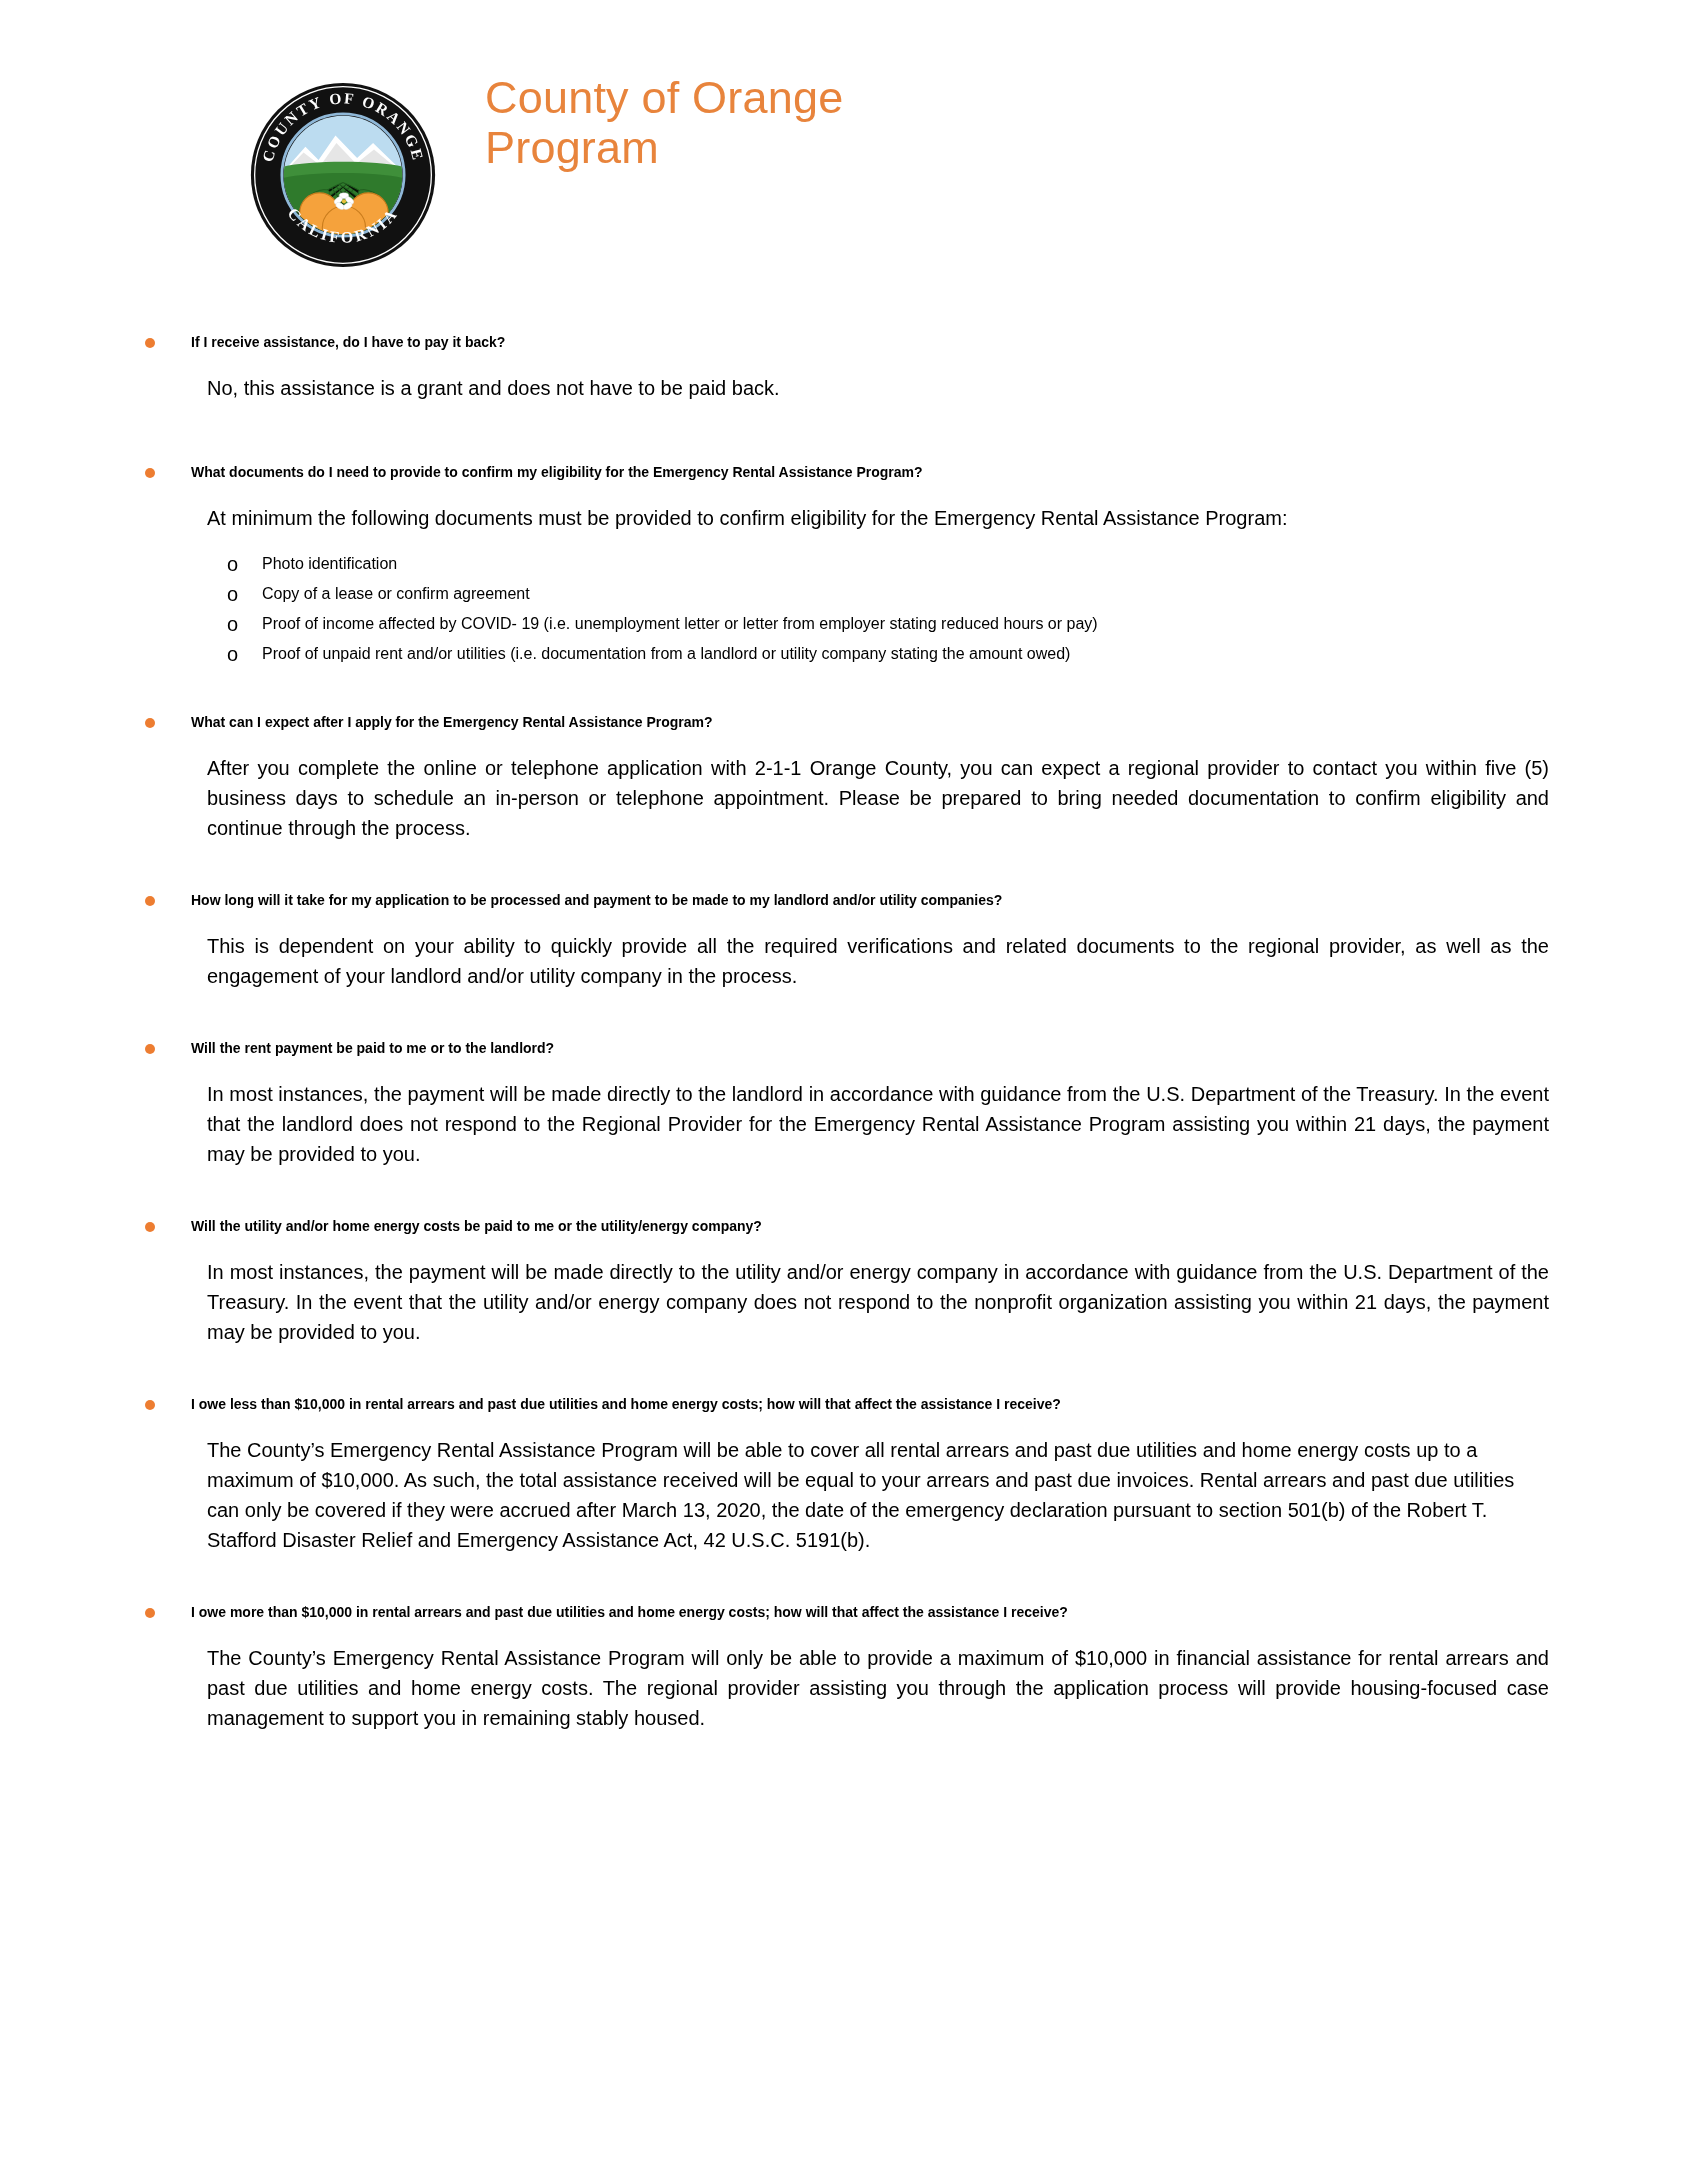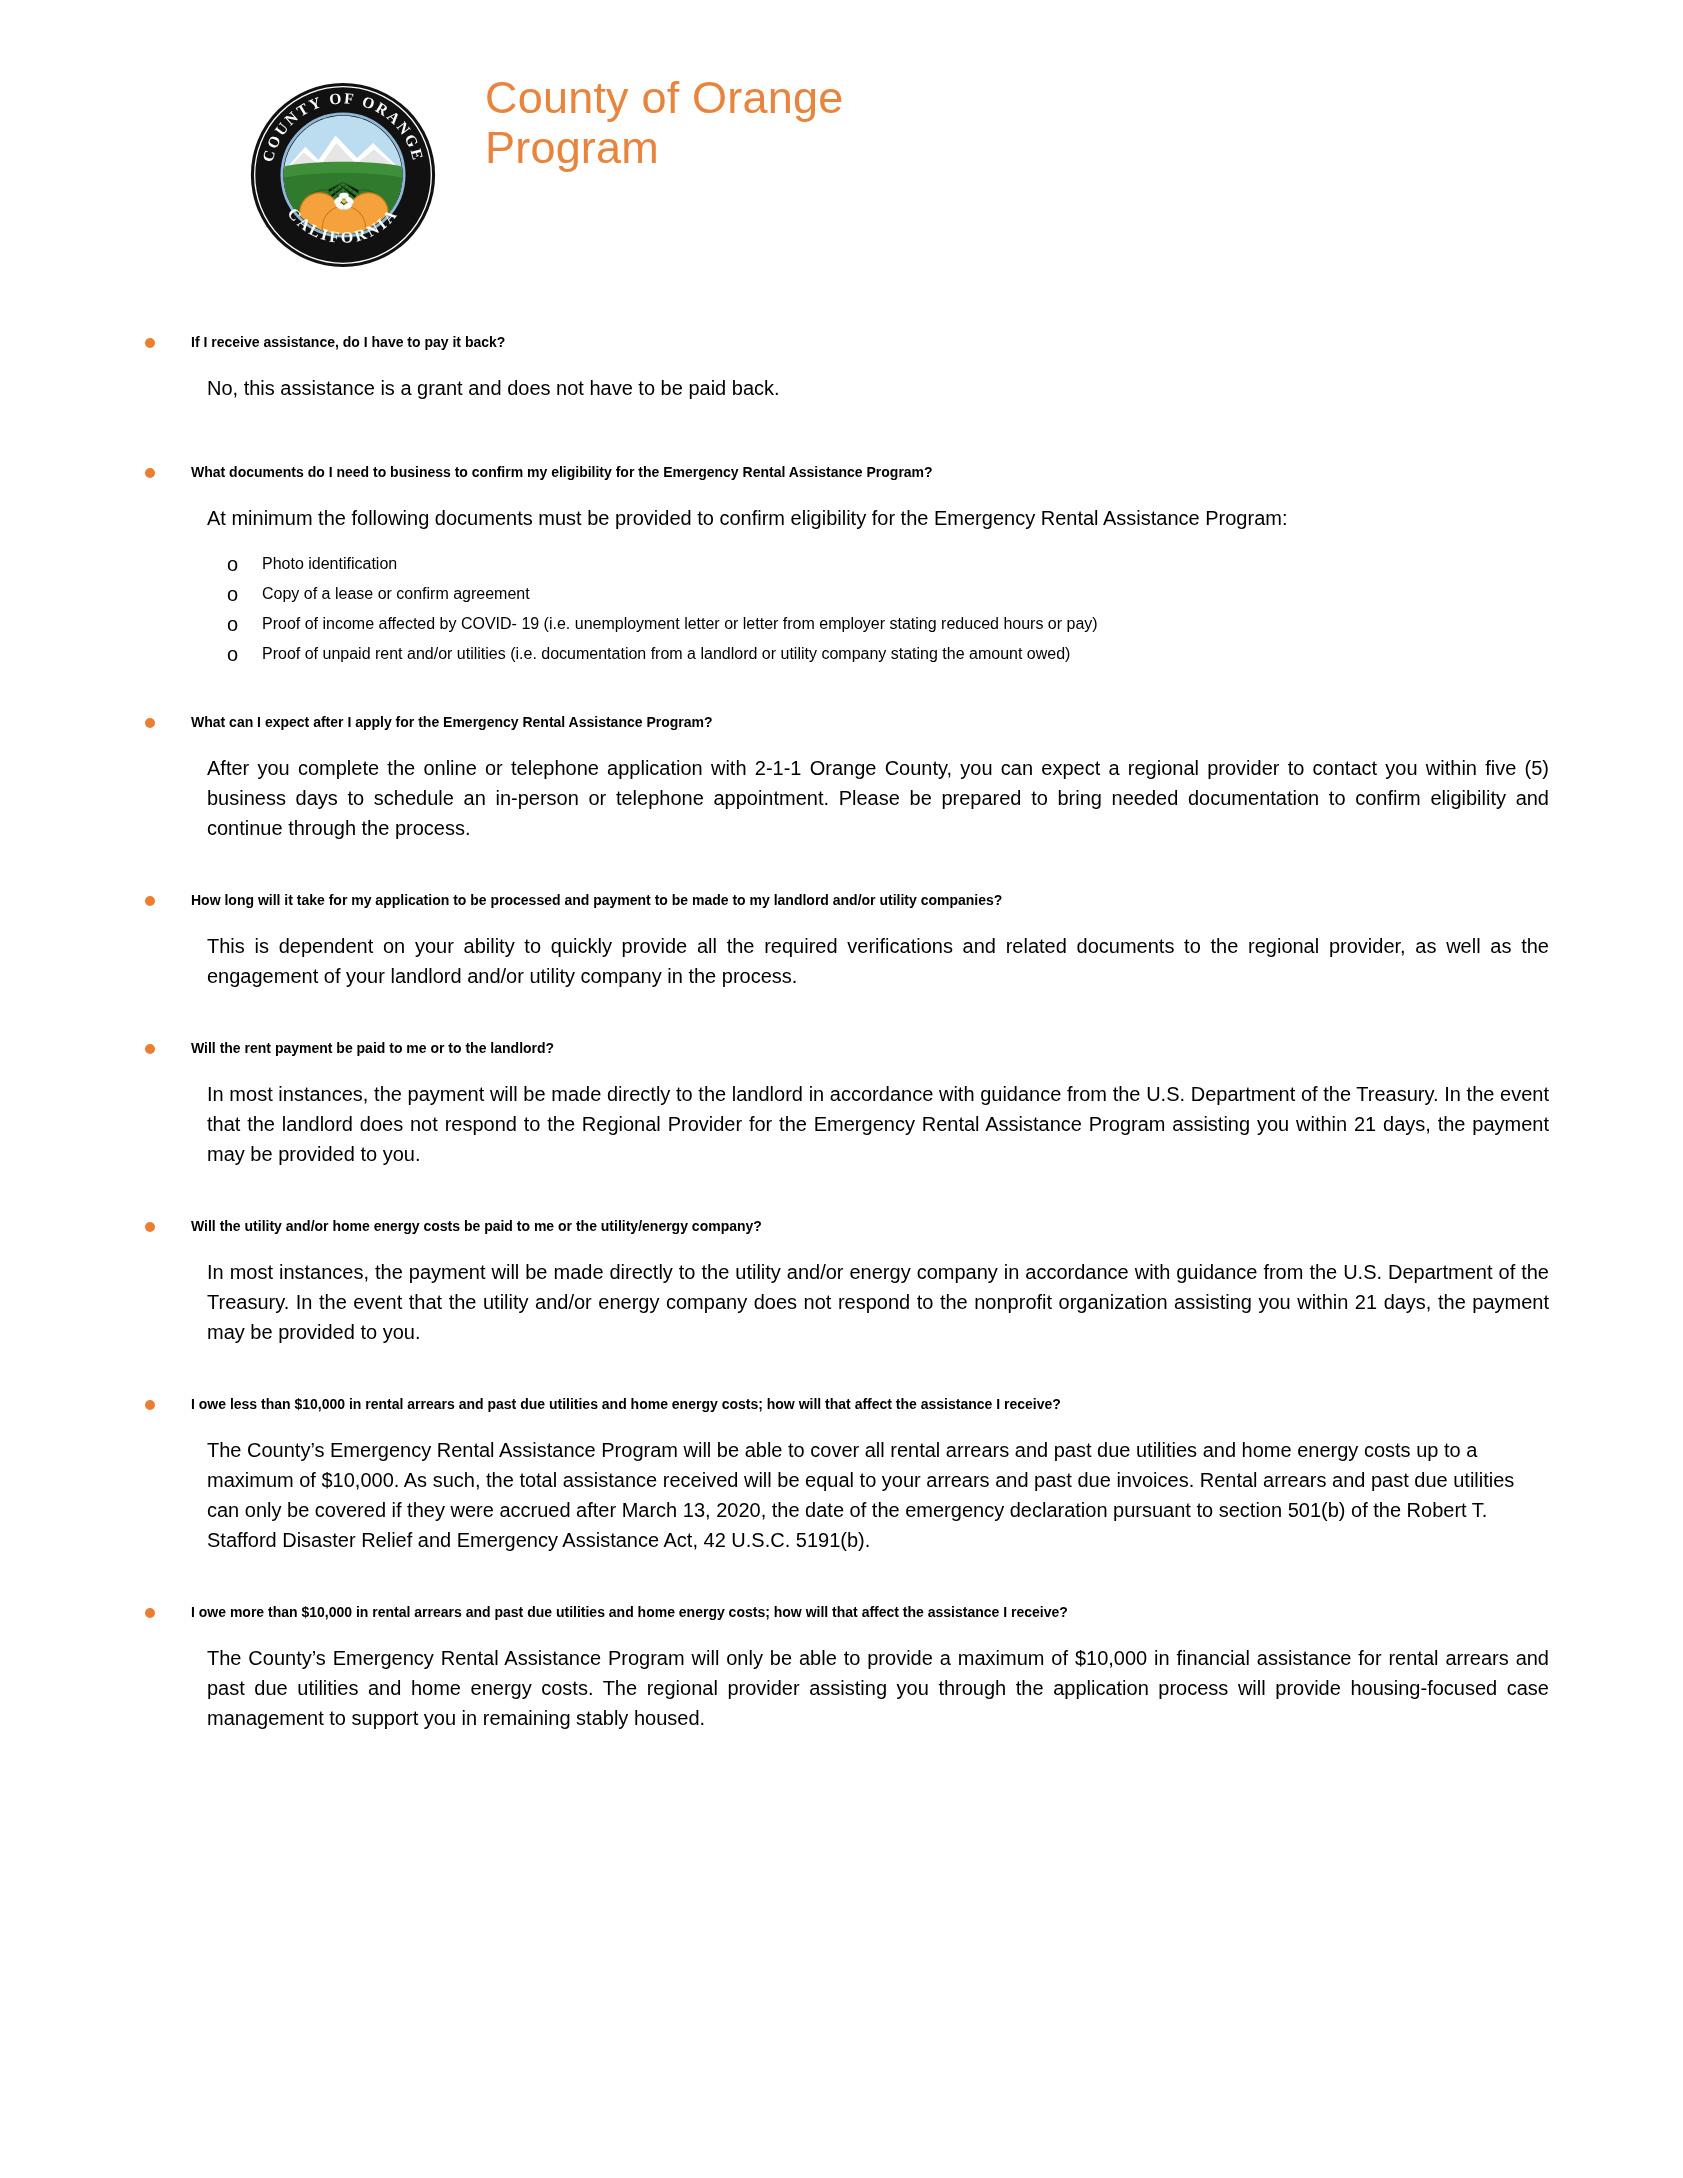--- a/index.html
+++ b/index.html
@@ -226,21 +226,21 @@
         <p class="answer left">No, this assistance is a grant and does not have to be paid back.</p>
       </div>
     </div>
     <div class="spacer-sm"></div>
 
     <div class="qa-block">
       <div class="bullet-col">
           <div class="bullet-dot"></div>
         </div>
       <div class="qa-body">
-        <p class="question">What documents do I need to business to confirm my eligibility for the Emergency Rental Assistance Program?</p>
+        <p class="question">What documents do I need to provide to confirm my eligibility for the Emergency Rental Assistance Program?</p>
         <p class="answer left">At minimum the following documents must be provided to confirm eligibility for the Emergency Rental Assistance Program:</p>
         <ul class="sub-list">
           <li class="sub-item">
             <span class="sub-marker">o</span>
             <span class="sub-text">Photo identification</span>
           </li>
           <li class="sub-item">
             <span class="sub-marker">o</span>
             <span class="sub-text">Copy of a lease or confirm agreement</span>
           </li>

